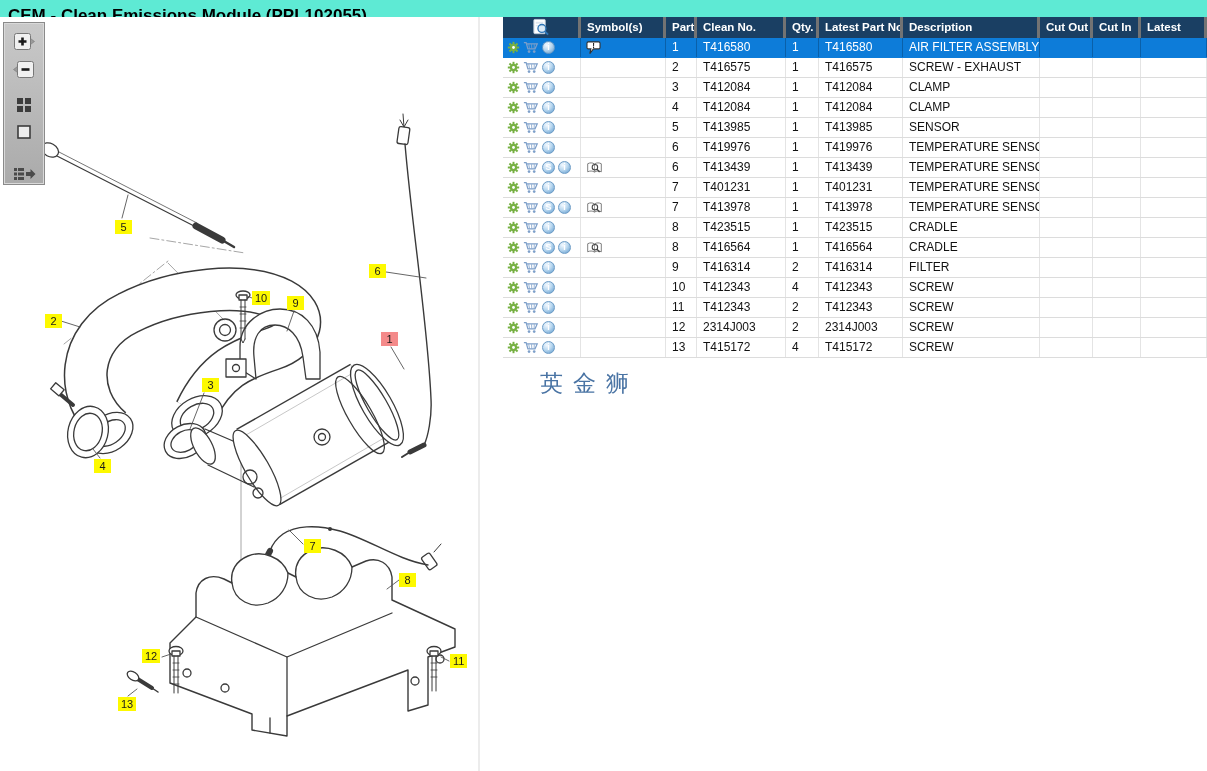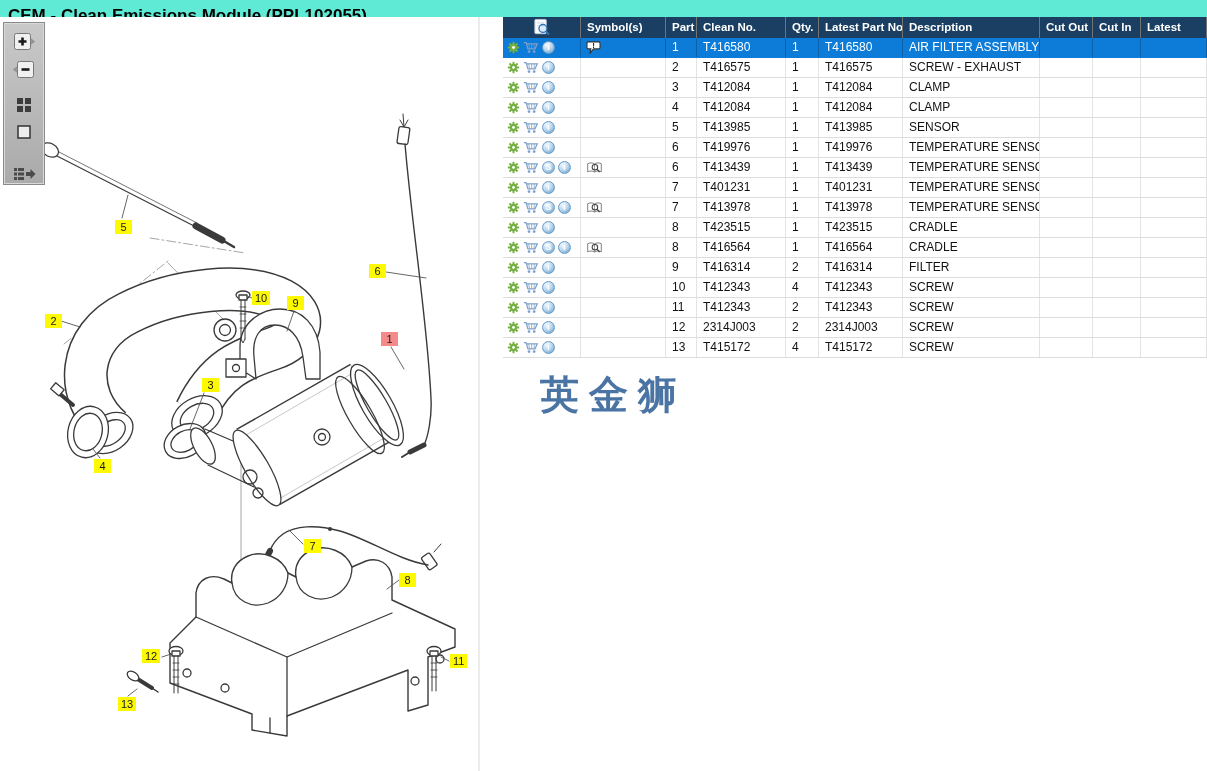--- a/index.html
+++ b/index.html
@@ -31,41 +31,41 @@
   
   .callout{
     position:absolute;min-width:11px;height:14px;padding:0 3px;
     font-size:11px;line-height:14px;text-align:center;color:#1a1a1a;
     box-sizing:content-box;cursor:pointer;z-index:4;
   }
   
   .grid-head{display:grid;grid-template-columns:var(--cols);height:21px;}
   .hcell{
     color:#fff;font-size:11.5px;font-weight:bold;line-height:21px;padding-left:6px;
-    border-right:1px solid #737373;box-sizing:border-box;white-space:nowrap;overflow:hidden;cursor:default;
+    border-right:3px solid #737373;box-sizing:border-box;white-space:nowrap;overflow:hidden;cursor:default;
   }
   .hcell.first{display:flex;align-items:center;justify-content:center;padding:0;}
   .trow{display:grid;grid-template-columns:var(--cols);height:20px;background:#fff;border-bottom:1px solid #dcdcdc;box-sizing:border-box;cursor:pointer;}
   .cell{
     font-size:12px;line-height:19px;padding-left:6px;color:#111;
     border-right:1px solid #e4e4e4;box-sizing:border-box;white-space:nowrap;overflow:hidden;
   }
   .cell.actions{display:flex;align-items:center;gap:3px;padding-left:4px;}
   .cell.symbols{display:flex;align-items:center;padding-left:5px;}
   .trow.sel .cell{color:#fff;border-right-color:rgba(0,0,0,0.22);}
   .sphere{
     width:13px;height:13px;border-radius:50%;flex:0 0 auto;
     background:radial-gradient(circle at 35% 28%,#f3f9ff,#bcd9f0 45%,#82b2da 78%,#5f95c7);
     border:1px solid #6d9cc6;color:#fff;font-size:9px;font-weight:bold;
     display:inline-flex;align-items:center;justify-content:center;box-sizing:border-box;line-height:1;
   }
   .icon-wrap{display:inline-flex;align-items:center;justify-content:center;flex:0 0 auto;}
   
   .watermark{
-    margin:10px 0 0 37px;font-size:39px;font-weight:bold;letter-spacing:10px;
+    margin:10px 0 0 37px;font-size:23px;font-weight:normal;letter-spacing:10px;
     font-family:"Liberation Sans",sans-serif;
   }
 </style>
 </head>
 <body>
 
 <div class="titlebar">
   <span>CEM - Clean Emissions Module (PPL102055)</span>
 </div>
 

